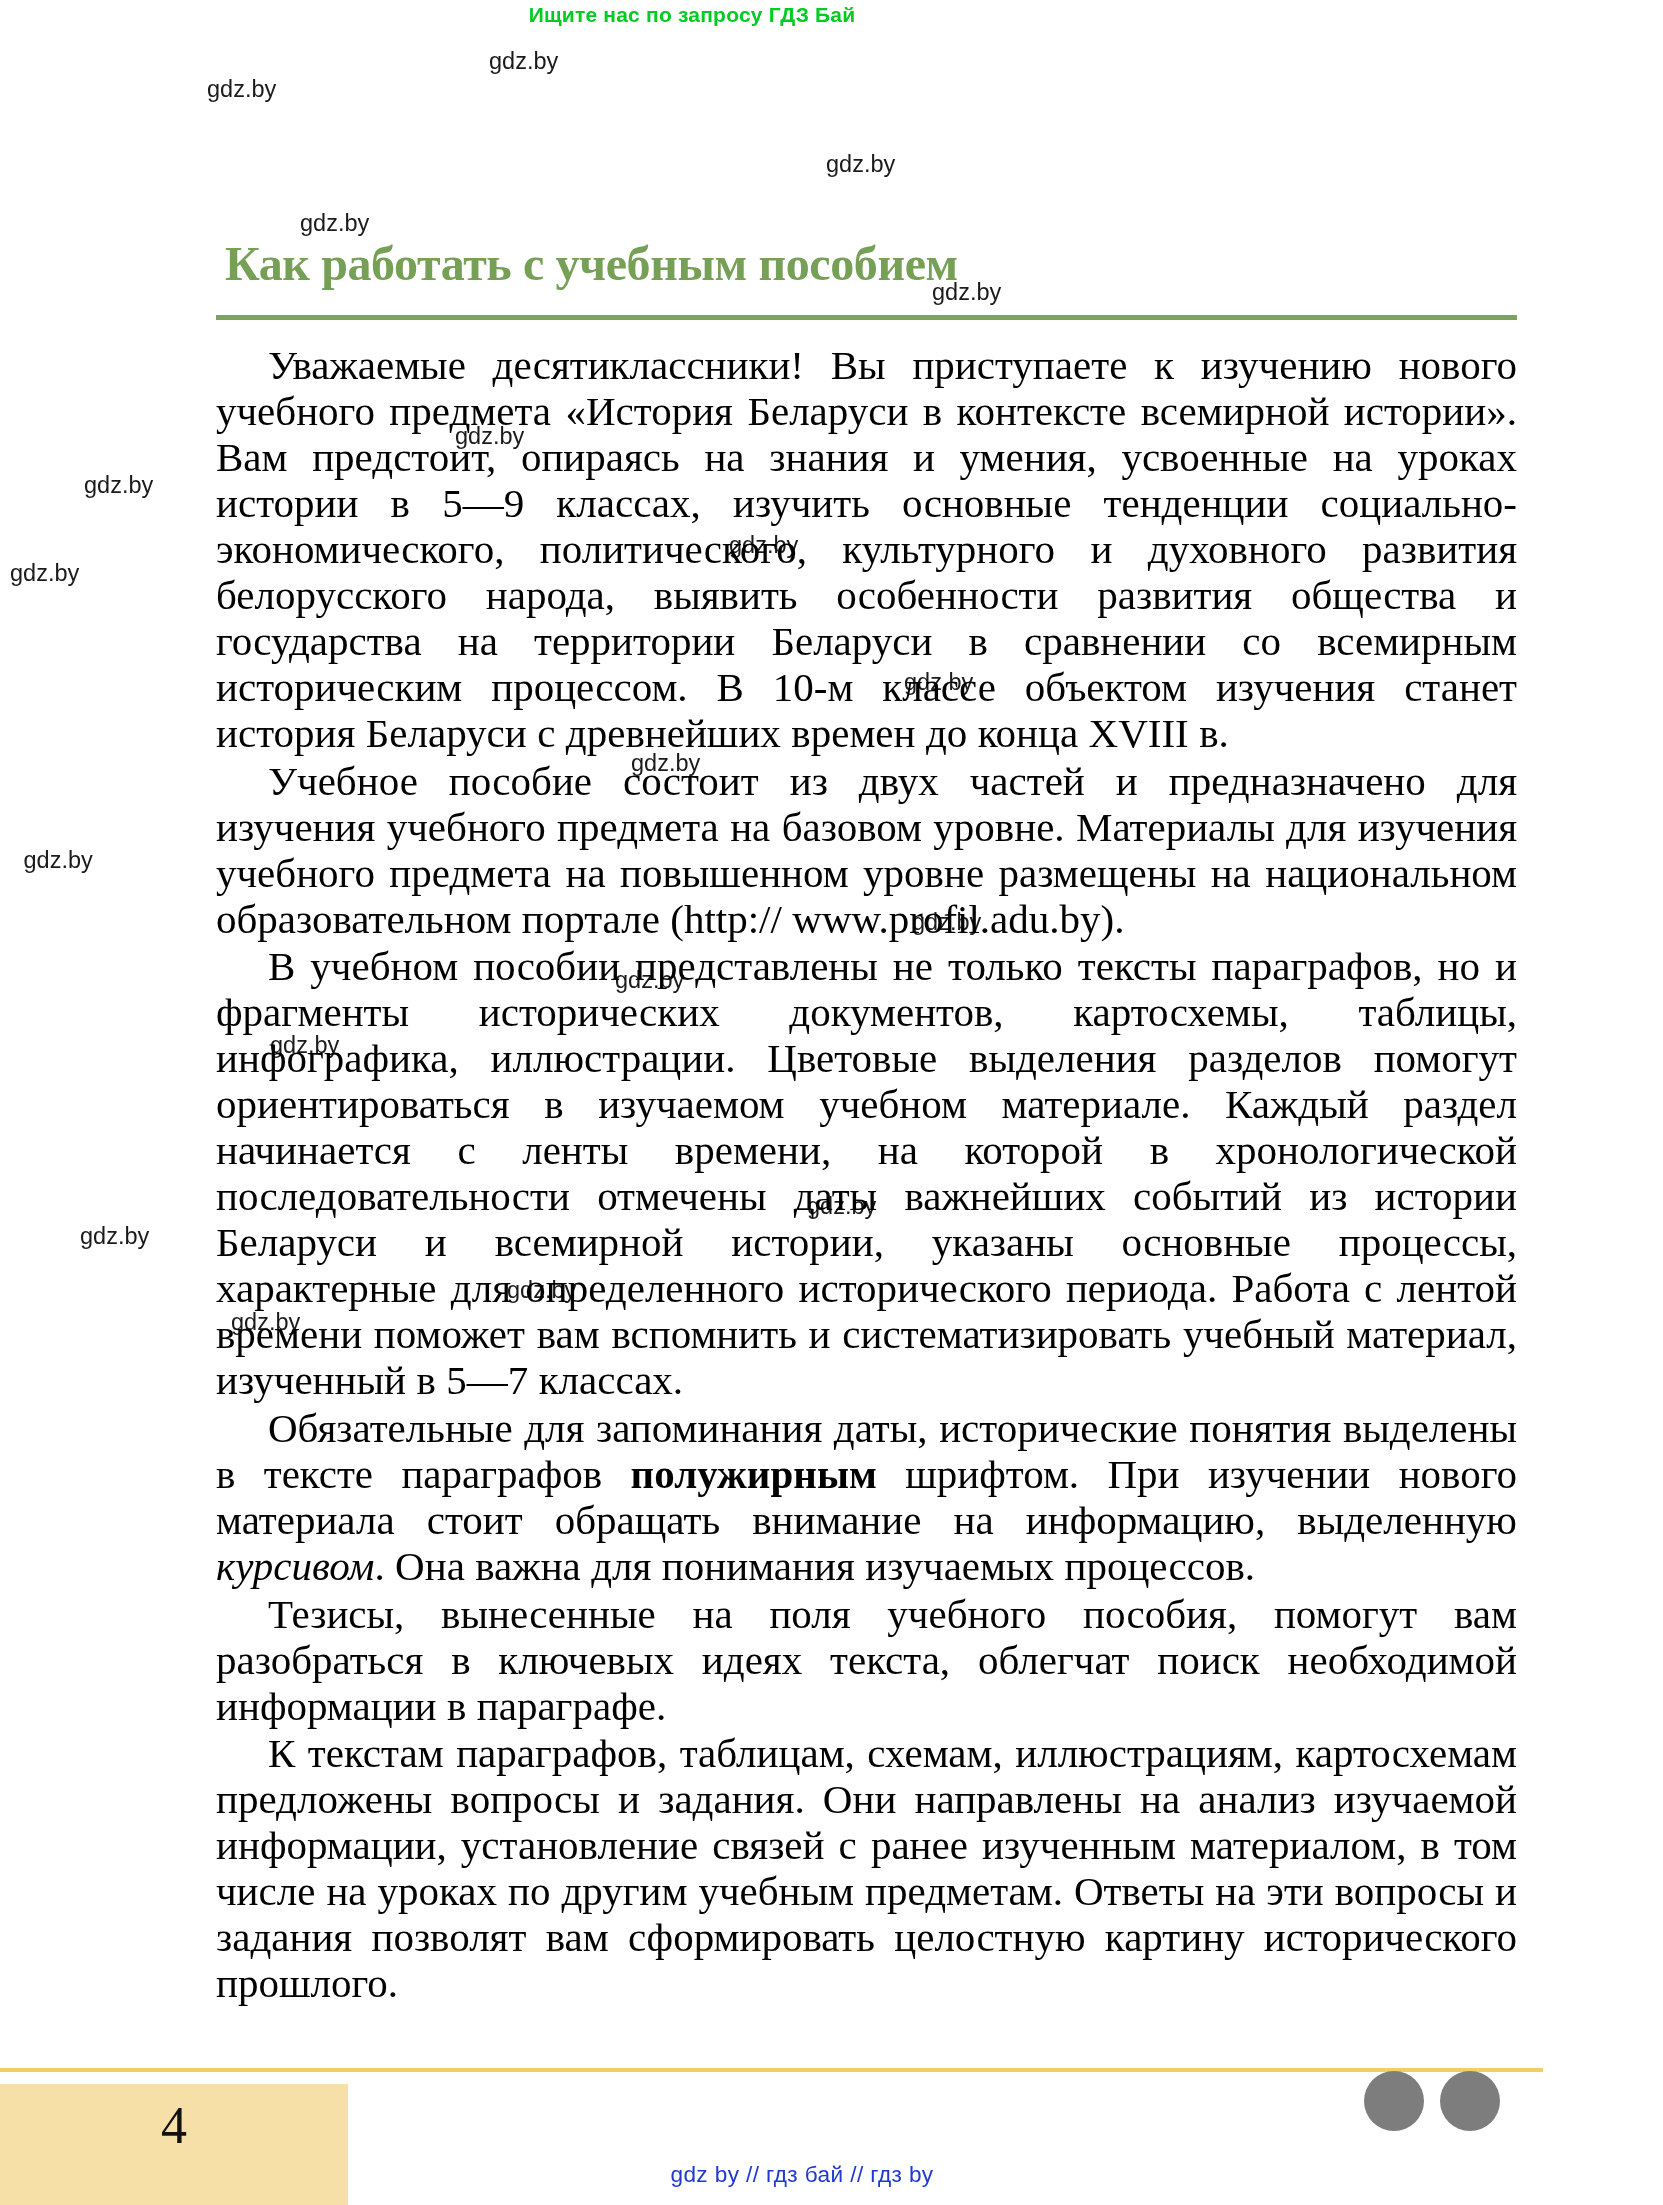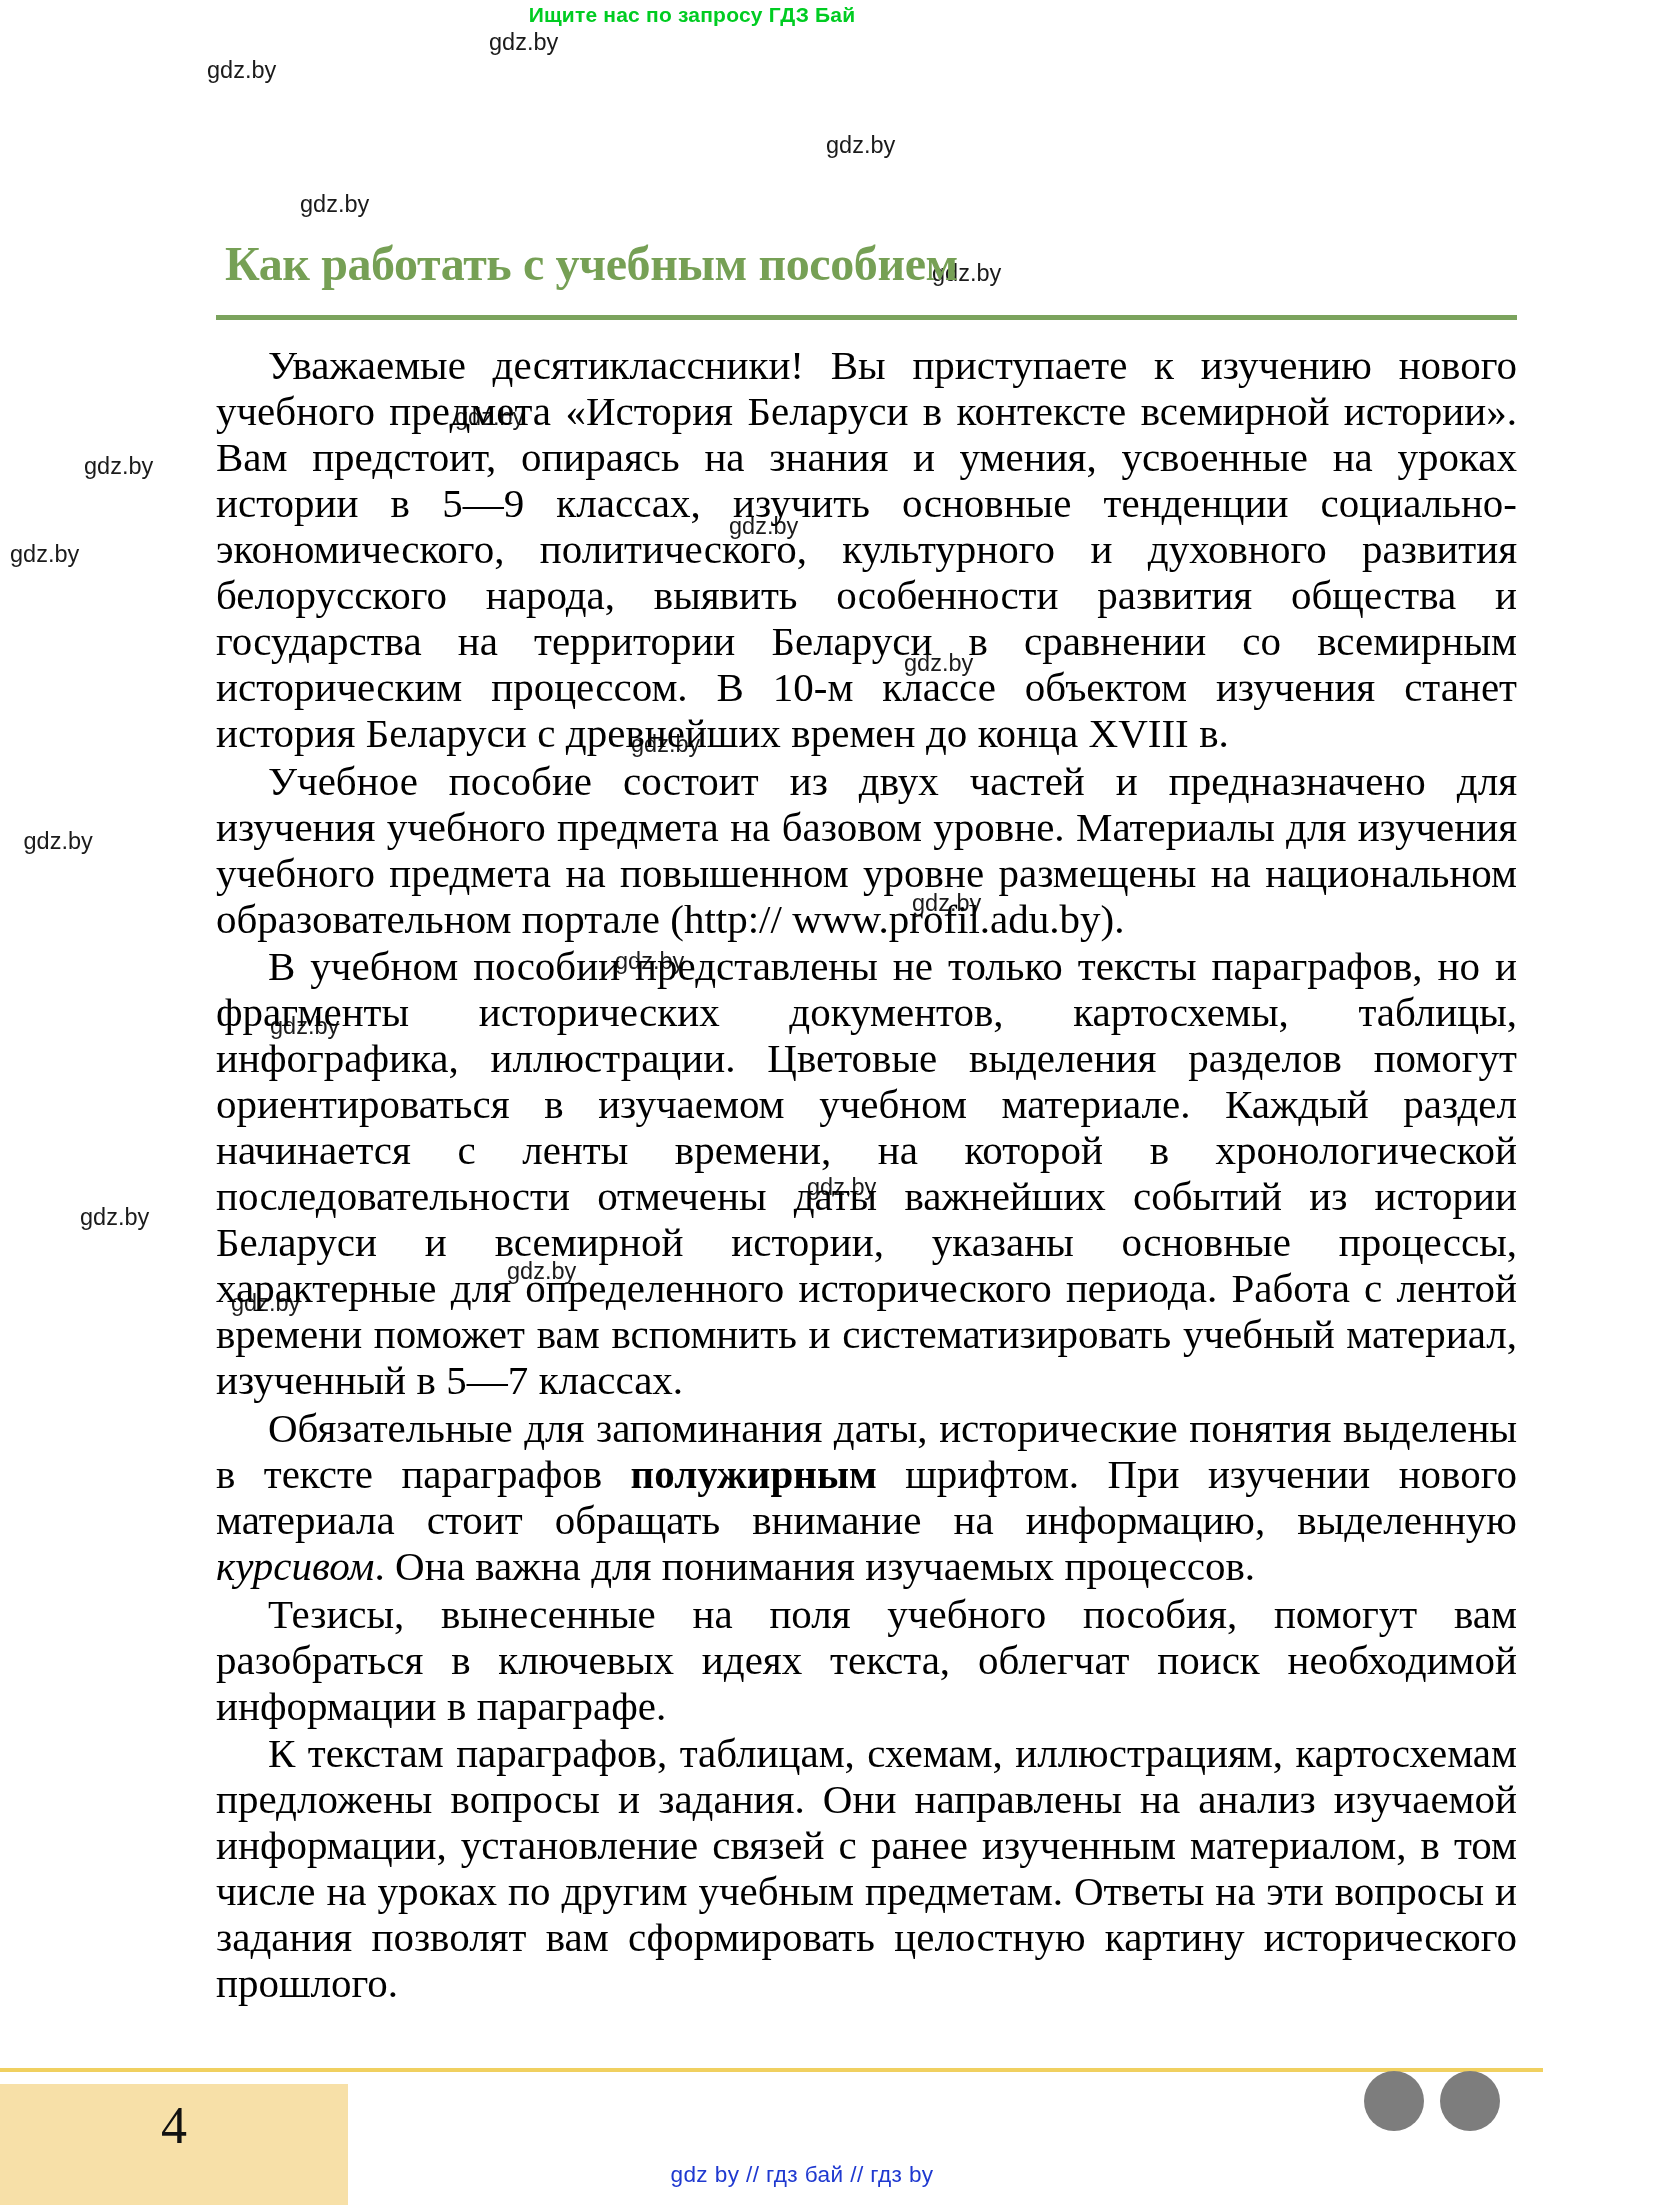--- a/index.html
+++ b/index.html
@@ -31,20 +31,21 @@
   }
 
   
   .wm {
     position: absolute;
     font-family: "Liberation Sans", sans-serif;
     font-size: 23.5px;
     color: #1b1b1b;
     white-space: nowrap;
     pointer-events: none;
+    margin-top: 19px;
   }
 
   
   .page-heading {
     position: absolute;
     left: 225px;
     top: 236px;
     font-family: Liberation Serif, serif;
     font-size: 48px;
     font-weight: 700;

